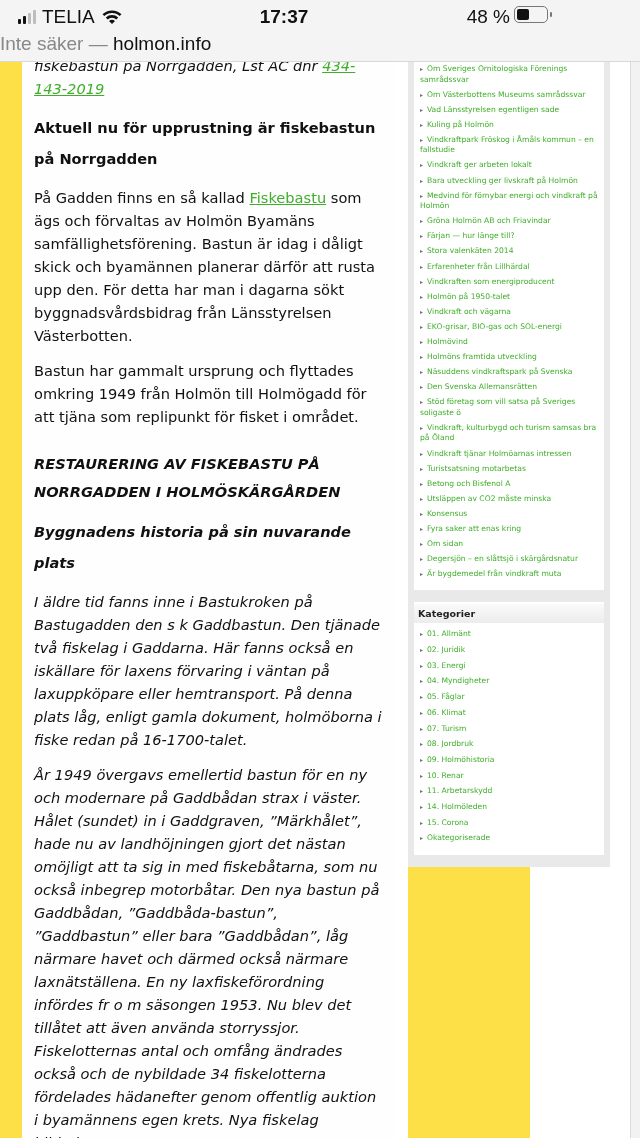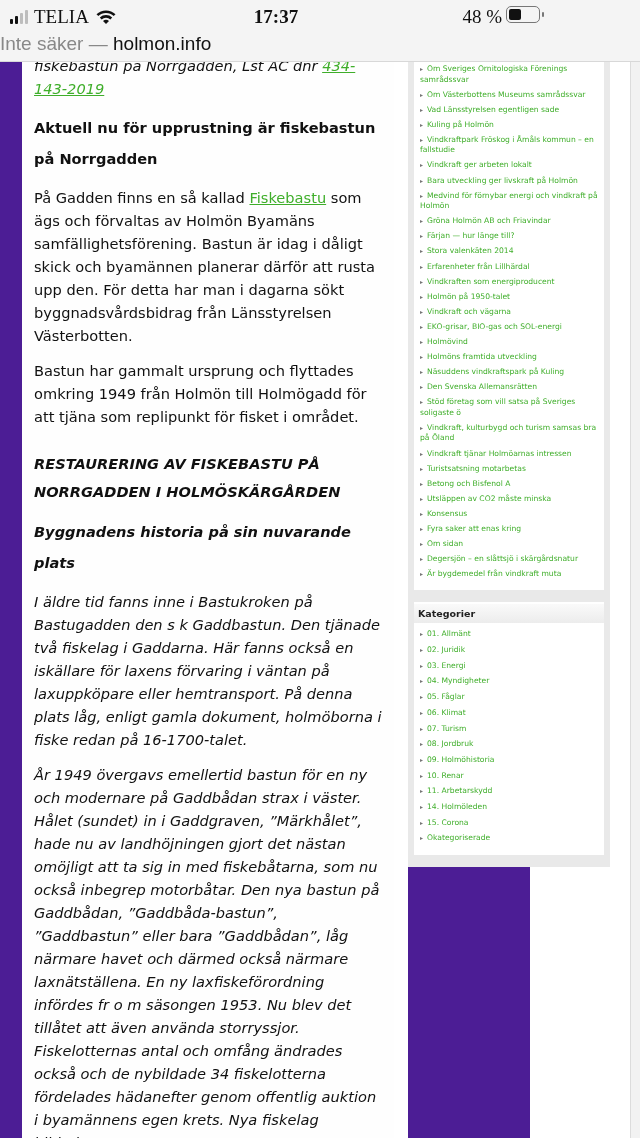--- a/index.html
+++ b/index.html
@@ -1,35 +1,35 @@
 <!DOCTYPE html>
 <html><head>
 <meta charset="utf-8">
 <style>
   * { box-sizing: border-box; margin: 0; padding: 0; }
   html, body { width: 640px; height: 1138px; overflow: hidden; background: #ffffff; }
   body { font-family: "DejaVu Sans", sans-serif; color: #111; position: relative; }
 
   
   .topbar { position: absolute; top: 0; left: 0; width: 640px; height: 62px; background: #f4f4f4; border-bottom: 1px solid #d8d8d8; z-index: 10; }
-  .status { position: absolute; top: 4px; left: 0; width: 552px; height: 28px; font-family: Liberation Serif, serif; font-size: 19px; color: #111; }
+  .status { position: absolute; top: 4px; left: 8px; width: 552px; height: 28px; font-family: Liberation Sans, sans-serif; font-size: 19px; color: #111; }
   .status .left { position: absolute; left: 10px; top: 2px; display: flex; align-items: center; gap: 6px; }
   .signal { display: flex; align-items: flex-end; gap: 2px; height: 14px; }
   .signal span { width: 3px; background: #111; border-radius: 1px; }
   .signal span.off { background: #bdbdbd; }
   .status .time { position: absolute; left: 0; right: 0; top: 2px; text-align: center; font-weight: bold; font-size: 19px; }
   .status .right { position: absolute; right: 12px; top: 2px; display: flex; align-items: flex-start; gap: 4px; }
   .battery { width: 34px; height: 17px; border: 1.5px solid #777; border-radius: 5px; position: relative; padding: 2px; }
   .battery .lvl { width: 42%; height: 100%; background: #111; border-radius: 2px; }
   .battery::after { content: ""; position: absolute; right: -5px; top: 5px; width: 2px; height: 5px; background: #777; border-radius: 1px; }
   .urlbar { position: absolute; top: 33px; left: 0; width: 640px; font-family: "Liberation Sans", sans-serif; font-size: 19px; color: #888; }
   .urlbar .host { color: #111; }
 
   
-  .page { position: absolute; top: 62px; left: 0; width: 530px; height: 1076px; background: #4c1d95; }
+  .page { position: absolute; top: 62px; left: 0; width: 530px; height: 1076px; background: #fde047; }
   .main { position: absolute; left: 22px; top: 0; width: 372px; height: 1076px; background: #fefefe; padding: 0 12px; font-size: 14.6px; line-height: 23px; overflow: hidden; }
   .main p { margin-bottom: 12px; }
   .main a { color: #3fae2a; text-decoration: underline; }
   .cut { font-style: italic; margin-top: -8px; margin-bottom: 10px; }
   .h-bold { font-weight: bold; font-size: 14.6px; line-height: 31px; margin-bottom: 12px; }
   .h-caps { font-weight: bold; font-style: italic; font-size: 14.6px; line-height: 28px; margin-top: 22px; margin-bottom: 10px; }
   .it { font-style: italic; }
   .bi { font-weight: bold; font-style: italic; }
 
   .gutter { position: absolute; left: 394px; top: 0; width: 14px; height: 1076px; background: #fff; }
@@ -109,21 +109,21 @@
           <li><span class="arrow">▸</span><a href="#">Gröna Holmön AB och Friavindar</a></li>
           <li><span class="arrow">▸</span><a href="#">Färjan — hur länge till?</a></li>
           <li><span class="arrow">▸</span><a href="#">Stora valenkäten 2014</a></li>
           <li><span class="arrow">▸</span><a href="#">Erfarenheter från Lillhärdal</a></li>
           <li><span class="arrow">▸</span><a href="#">Vindkraften som energiproducent</a></li>
           <li><span class="arrow">▸</span><a href="#">Holmön på 1950-talet</a></li>
           <li><span class="arrow">▸</span><a href="#">Vindkraft och vägarna</a></li>
           <li><span class="arrow">▸</span><a href="#">EKO-grisar, BIO-gas och SOL-energi</a></li>
           <li><span class="arrow">▸</span><a href="#">Holmövind</a></li>
           <li><span class="arrow">▸</span><a href="#">Holmöns framtida utveckling</a></li>
-          <li><span class="arrow">▸</span><a href="#">Näsuddens vindkraftspark på Kuling</a></li>
+          <li><span class="arrow">▸</span><a href="#">Näsuddens vindkraftspark på Svenska</a></li>
           <li><span class="arrow">▸</span><a href="#">Den Svenska Allemansrätten</a></li>
           <li><span class="arrow">▸</span><a href="#">Stöd företag som vill satsa på Sveriges soligaste ö</a></li>
           <li><span class="arrow">▸</span><a href="#">Vindkraft, kulturbygd och turism samsas bra på Öland</a></li>
           <li><span class="arrow">▸</span><a href="#">Vindkraft tjänar Holmöarnas intressen</a></li>
           <li><span class="arrow">▸</span><a href="#">Turistsatsning motarbetas</a></li>
           <li><span class="arrow">▸</span><a href="#">Betong och Bisfenol A</a></li>
           <li><span class="arrow">▸</span><a href="#">Utsläppen av CO2 måste minska</a></li>
           <li><span class="arrow">▸</span><a href="#">Konsensus</a></li>
           <li><span class="arrow">▸</span><a href="#">Fyra saker att enas kring</a></li>
           <li><span class="arrow">▸</span><a href="#">Om sidan</a></li>

